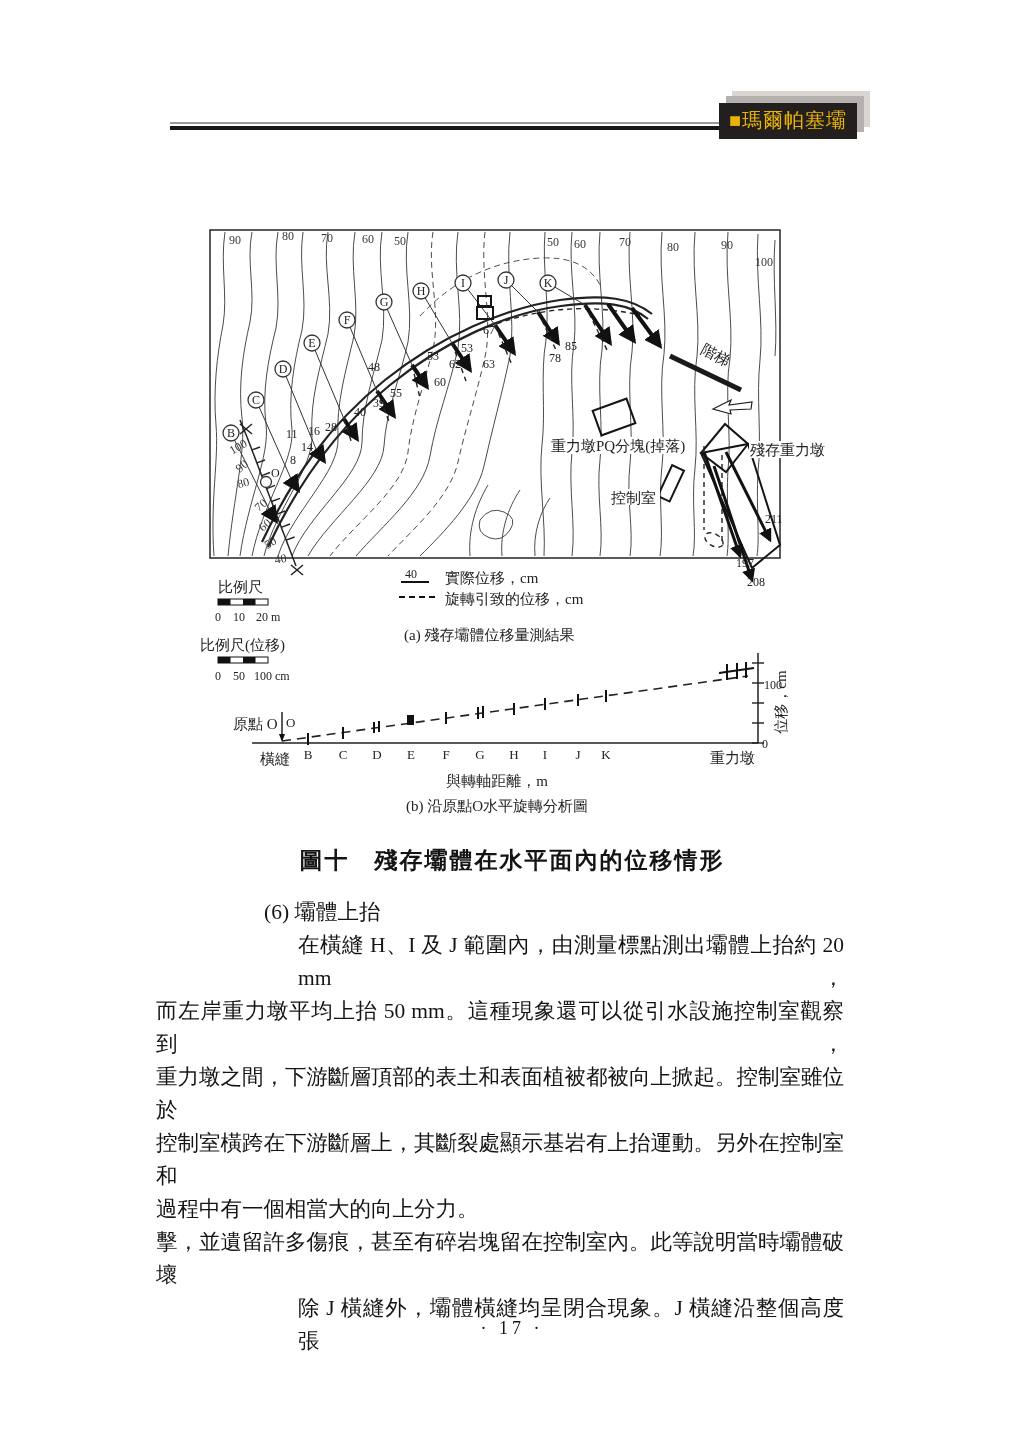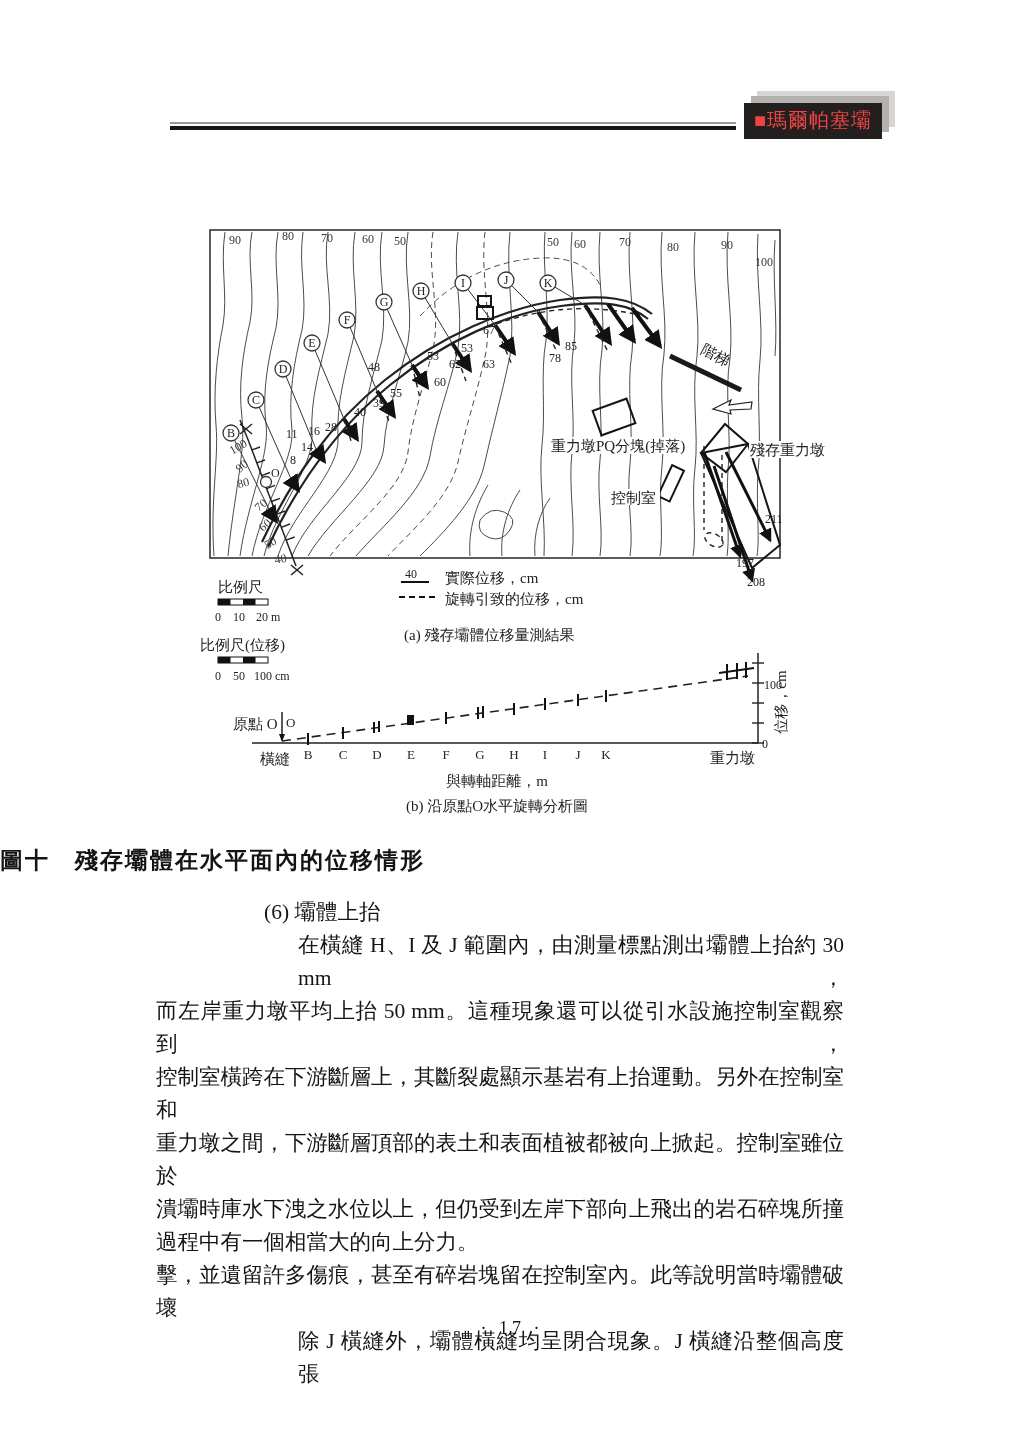--- a/index.html
+++ b/index.html
@@ -1,21 +1,21 @@
 <!DOCTYPE html>
 <html><head>
 <meta charset="utf-8">
 <style>
   html,body{margin:0;padding:0;background:#e8e8e8;}
   .page{position:relative;width:1024px;height:1437px;background:#ffffff;margin:0 auto;
         font-family:"Liberation Serif","DejaVu Serif",serif;color:#141414;overflow:hidden;}
   
   .hdr-line-thin{position:absolute;left:170px;top:122px;width:566px;height:2px;background:#9a9a9a;}
   .hdr-line-thick{position:absolute;left:170px;top:126px;width:566px;height:4px;background:#161616;}
-  .hdr-badge{position:absolute;left:744px;top:103px;background:#221f1e;color:#ef4444;
+  .hdr-badge{position:absolute;left:719px;top:103px;background:#221f1e;color:#eab308;
              font-size:20px;letter-spacing:1px;padding:4px 10px 5px 10px;
              box-shadow:7px -7px 0 #b5b1ae, 13px -12px 0 #d9d5d2;}
   
   .fig-svg{position:absolute;left:190px;top:222px;}
   .cl{fill:none;stroke:#4b4b4b;stroke-width:1;}
   .cld{fill:none;stroke:#4b4b4b;stroke-width:1;stroke-dasharray:6 4;}
   .frame{fill:none;stroke:#333;stroke-width:1.6;}
   .arc{fill:none;stroke:#222;stroke-width:2.2;}
   .leader{stroke:#333;stroke-width:1;}
   .thick{stroke:#111;stroke-width:4;}
@@ -27,21 +27,21 @@
   text{fill:#222;font-family:"Liberation Serif","DejaVu Serif",serif;}
   .num{font-size:12px;}
   .clabel{font-size:12px;fill:#383838;}
   .zh{font-size:15px;}
   .zh-s{font-size:13px;}
   .gline{stroke:#222;stroke-width:1.5;}
   .trend{stroke:#222;stroke-width:1.6;stroke-dasharray:9 6;fill:none;}
   .mark{stroke:#111;stroke-width:2;}
   .underlay{fill:#ffffff;}
   
-  .fig-caption{position:absolute;left:0;top:845px;width:1024px;
+  .fig-caption{position:absolute;left:0;top:845px;width:1024px;text-align:center;
                font-size:23px;font-weight:bold;letter-spacing:2px;}
   .body-text{position:absolute;left:156px;top:896px;width:688px;font-size:21.5px;line-height:33px;}
   .body-text .ln{white-space:nowrap;}
   .ind1{padding-left:108px;}
   .ind2{padding-left:142px;white-space:normal !important;}
   .just{white-space:normal !important;text-align:justify;text-align-last:justify;}
   .page-number{position:absolute;left:0;top:1318px;width:1024px;text-align:center;font-size:18px;letter-spacing:4px;}
 </style>
 </head>
 <body>
@@ -328,25 +328,24 @@
         <line class="mark" x1="719" y1="673" x2="754" y2="668"></line>
       </g>
       <text class="zh" x="497" y="811" text-anchor="middle">(b) 沿原點O水平旋轉分析圖</text>
     </g>
   </svg>
 
   <div class="fig-caption">圖十　殘存壩體在水平面內的位移情形</div>
 
   <div class="body-text">
     <div class="ln ind1">(6) 壩體上抬</div>
-    <div class="ln ind2 just">在橫縫 H、I 及 J 範圍內，由測量標點測出壩體上抬約 30 mm，</div>
+    <div class="ln ind2 just">在橫縫 H、I 及 J 範圍內，由測量標點測出壩體上抬約 20 mm，</div>
     <div class="ln just">而左岸重力墩平均上抬 50 mm。這種現象還可以從引水設施控制室觀察到，</div>
+    <div class="ln just">重力墩之間，下游斷層頂部的表土和表面植被都被向上掀起。控制室雖位於</div>
     <div class="ln just">控制室橫跨在下游斷層上，其斷裂處顯示基岩有上抬運動。另外在控制室和</div>
-    <div class="ln just">重力墩之間，下游斷層頂部的表土和表面植被都被向上掀起。控制室雖位於</div>
-    <div class="ln just">潰壩時庫水下洩之水位以上，但仍受到左岸下部向上飛出的岩石碎塊所撞</div>
     <div class="ln">過程中有一個相當大的向上分力。</div>
     <div class="ln just">擊，並遺留許多傷痕，甚至有碎岩塊留在控制室內。此等說明當時壩體破壞</div>
     <div class="ln ind2 just">除 J 橫縫外，壩體橫縫均呈閉合現象。J 橫縫沿整個高度張</div>
   </div>
 
   <div class="page-number">· 17 ·</div>
 
 </div>
 
 </body></html>

